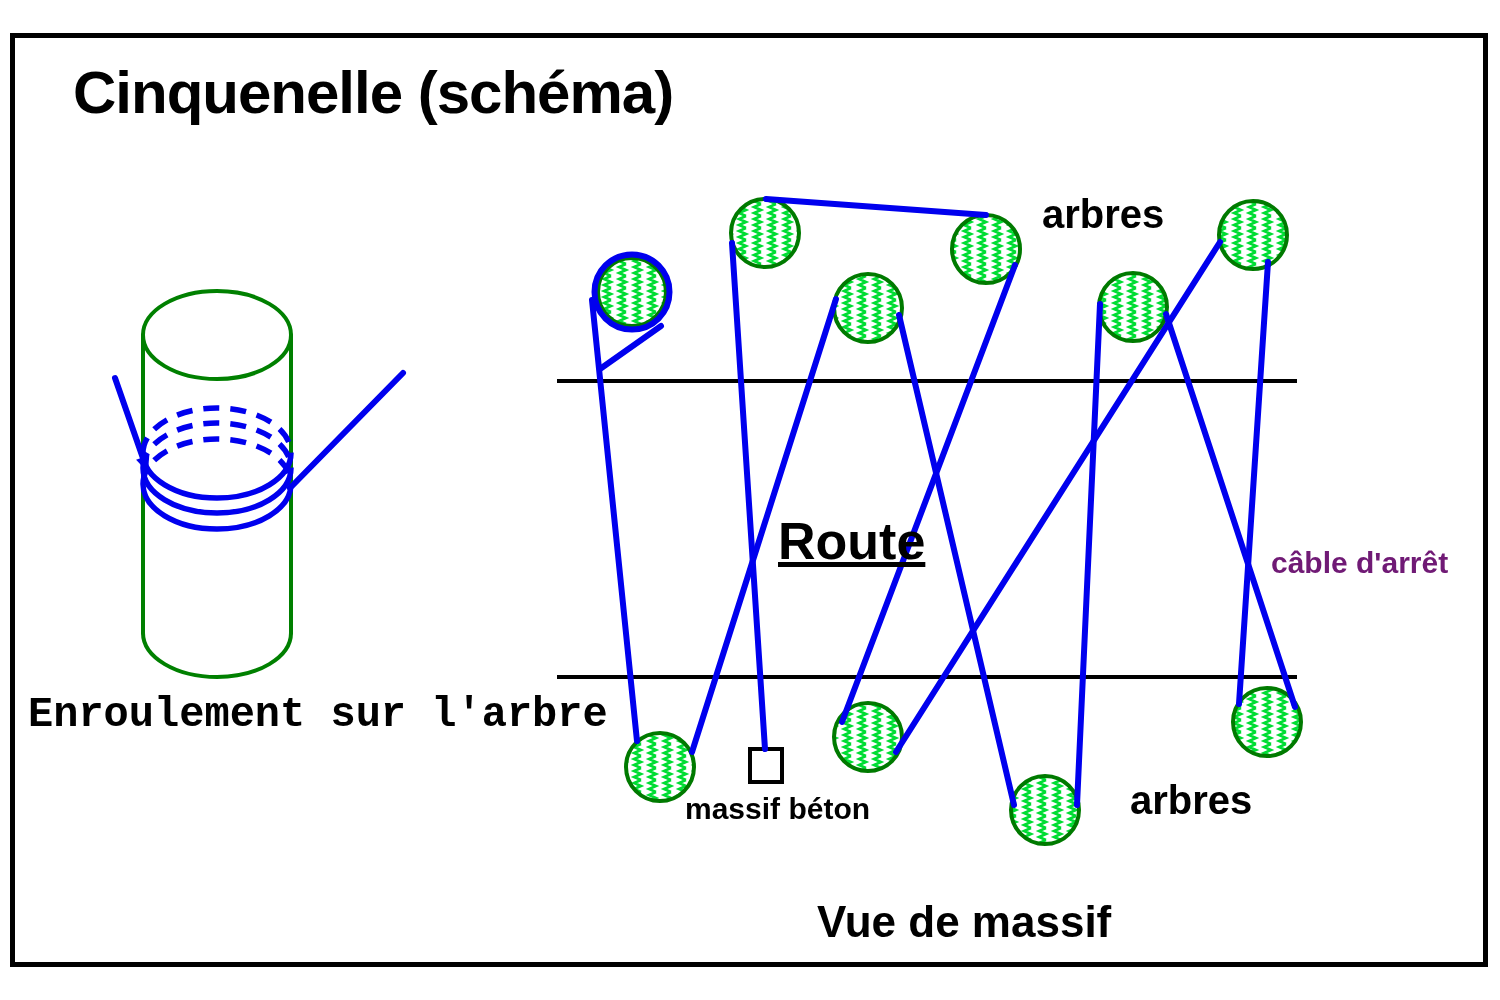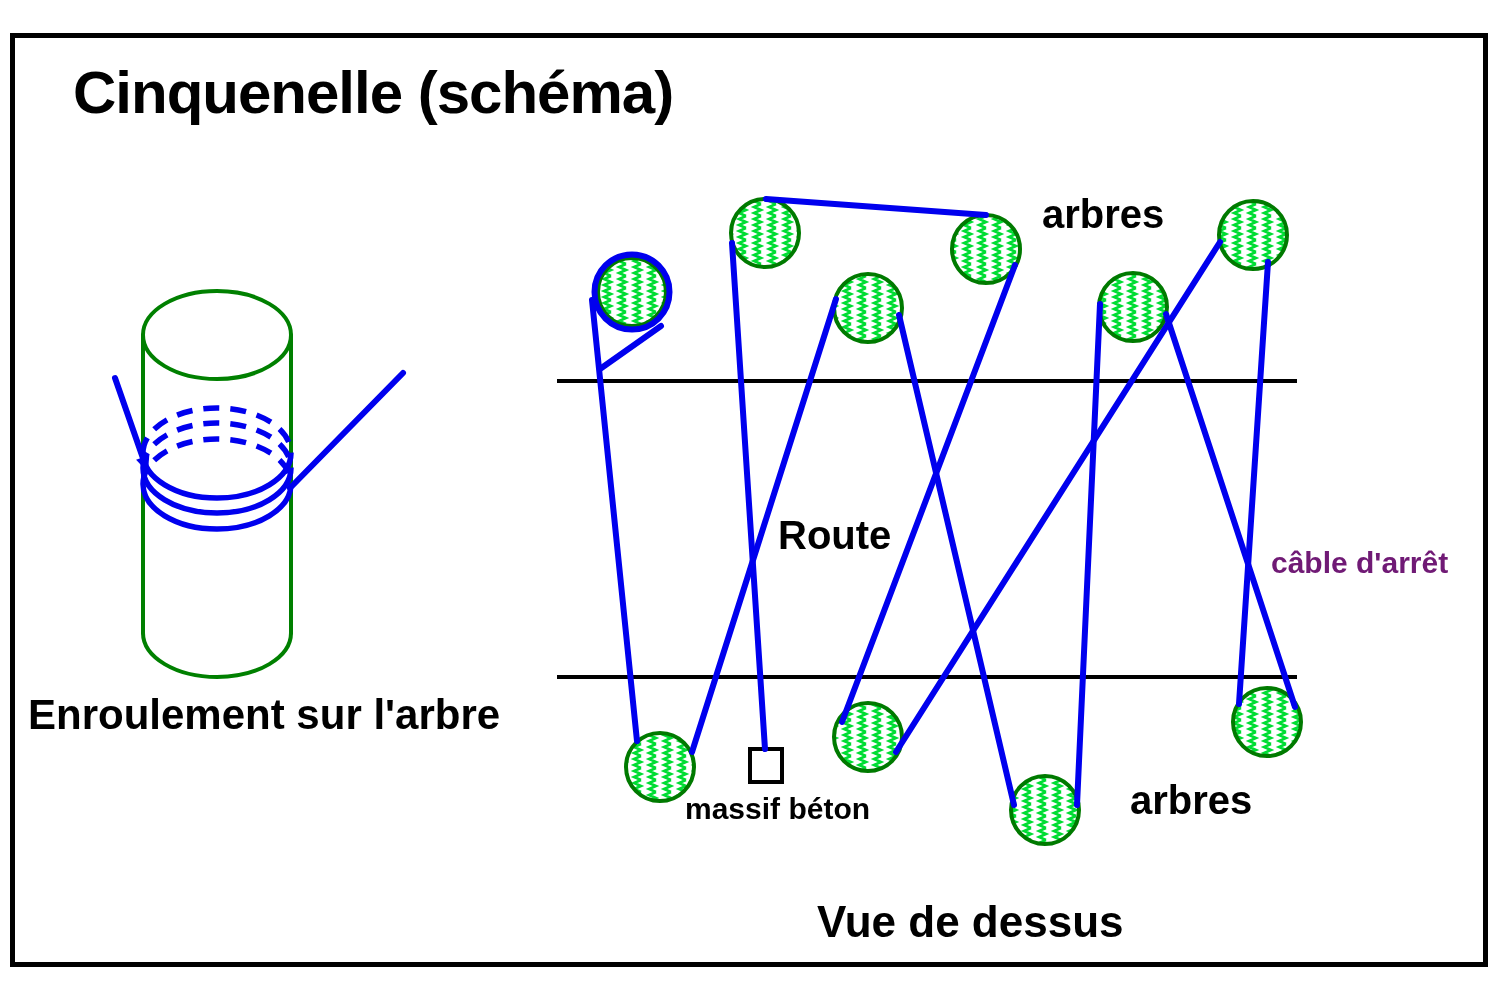--- a/index.html
+++ b/index.html
@@ -1,22 +1,22 @@
 <!DOCTYPE html>
 <html><head>
 <meta charset="utf-8">
 <style>
   html,body{margin:0;padding:0;background:#ffffff;}
   .stage{position:relative;width:1500px;height:1000px;background:#ffffff;overflow:hidden;
          font-family:"Liberation Sans", sans-serif;}
   #scene{position:absolute;left:0;top:0;}
   .lbl{position:absolute;font-weight:bold;color:#000;white-space:nowrap;line-height:1;}
   .lbl-title{left:73px;top:63px;font-size:60px;letter-spacing:-1px;}
-  .lbl-enroulement{left:28px;top:694px;font-size:42px;}
-  .lbl-route{left:778px;top:515px;font-size:40px;}
+  .lbl-enroulement{left:28px;top:694px;font-size:42px;font-family:Liberation Mono, monospace;}
+  .lbl-route{left:778px;top:515px;font-size:52px;text-decoration:underline;}
   .lbl-arbres-top{left:1042px;top:194px;font-size:40px;}
   .lbl-arbres-bottom{left:1130px;top:780px;font-size:40px;}
   .lbl-massif{left:685px;top:794px;font-size:30px;}
   .lbl-cable{left:1271px;top:548px;font-size:30px;color:#701a75;}
   .lbl-vue{left:817px;top:900px;font-size:44px;}
 </style>
 </head>
 <body>
 
 <div class="stage">
@@ -79,15 +79,15 @@
       <circle cx="632" cy="292" r="37.5" fill="none" stroke="#0000ee" stroke-width="6"></circle>
     </svg>
 
   <div class="lbl lbl-title">Cinquenelle (schéma)</div>
   <div class="lbl lbl-enroulement">Enroulement sur l'arbre</div>
   <div class="lbl lbl-arbres-top">arbres</div>
   <div class="lbl lbl-route">Route</div>
   <div class="lbl lbl-cable">câble d'arrêt</div>
   <div class="lbl lbl-massif">massif béton</div>
   <div class="lbl lbl-arbres-bottom">arbres</div>
-  <div class="lbl lbl-vue">Vue de dessus</div>
+  <div class="lbl lbl-vue">Vue de massif</div>
 
 </div>
 
 </body></html>

